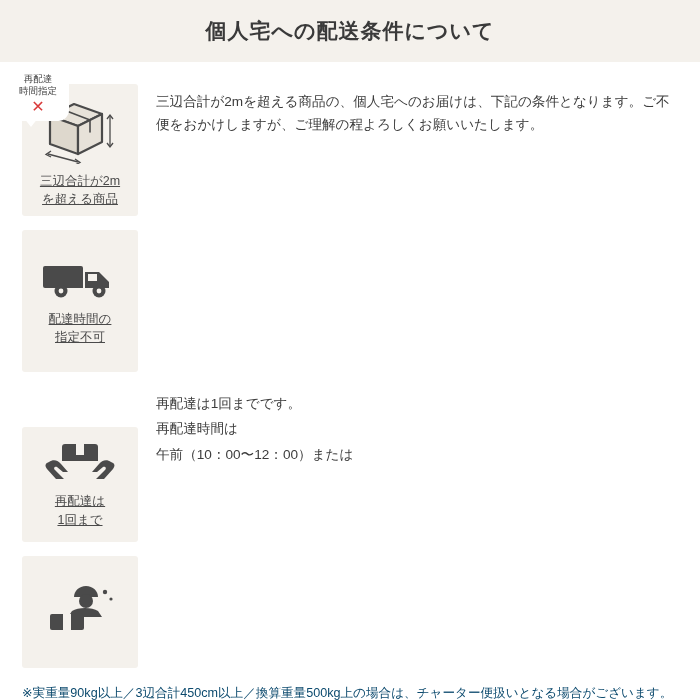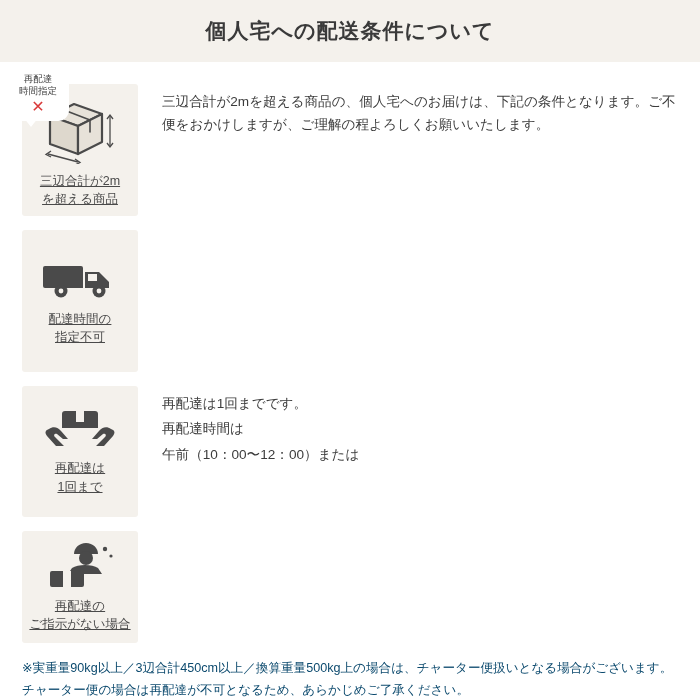--- a/index.html
+++ b/index.html
@@ -54,21 +54,21 @@
     border-radius: 3px;
     padding: 10px 6px 10px 6px;
     box-sizing: border-box;
     display: flex;
     flex-direction: column;
     align-items: center;
     justify-content: center;
   }
   .icon-card.h1 { height: 132px; }
   .icon-card.h2 { height: 142px; }
-  .icon-card.h3 { height: 131px; }
+  .icon-card.h3 { height: 115px; margin-top: 41px; }
   .icon-card.h4 { height: 112px; }
 
   .icon-art {
     display: flex;
     align-items: center;
     justify-content: center;
     margin-bottom: 8px;
   }
   .card-caption {
     font-size: 12.5px;
@@ -115,21 +115,21 @@
     font-size: 16px;
     line-height: 1;
     color: #d93a3a;
     font-weight: bold;
     margin-top: 2px;
   }
 
   
   .text-col {
     flex: 1;
-    padding: 6px 0 0 24px;
+    padding: 6px 0 0 18px;
     box-sizing: border-box;
   }
   .para {
     font-size: 13.6px;
     line-height: 1.72;
     color: #3c3c3c;
     margin: 0;
   }
   .para + .para { margin-top: 2px; }
   .red {
@@ -250,24 +250,20 @@
               <path d="M44 2 c7 0 12 5 12 11 h-24 c0 -6 5 -11 12 -11 z"></path>
               <circle cx="44" cy="17" r="7"></circle>
               <path d="M30 27 c6 -4 20 -4 26 0 l4 6 h-34 z"></path>
               <path d="M10 30 h30 a2 2 0 0 1 2 2 v12 a2 2 0 0 1 -2 2 h-30 a2 2 0 0 1 -2 -2 v-12 a2 2 0 0 1 2 -2 z"></path>
               <rect x="21" y="30" width="8" height="16" fill="#f4f1ec"></rect>
               <circle cx="63" cy="8" r="2.2"></circle>
               <circle cx="69" cy="15" r="1.6"></circle>
             </g>
           </svg>
         </div>
-        <div class="card-caption">
-          <div>再配達の</div>
-          <div>ご指示がない場合</div>
-        </div>
       </div>
     </div>
 
   </div>
 
   <div class="footnote">※実重量90kg以上／3辺合計450cm以上／換算重量500kg上の場合は、チャーター便扱いとなる場合がございます。チャーター便の場合は再配達が不可となるため、あらかじめご了承ください。</div>
 
 </div>
 
 </body></html>

